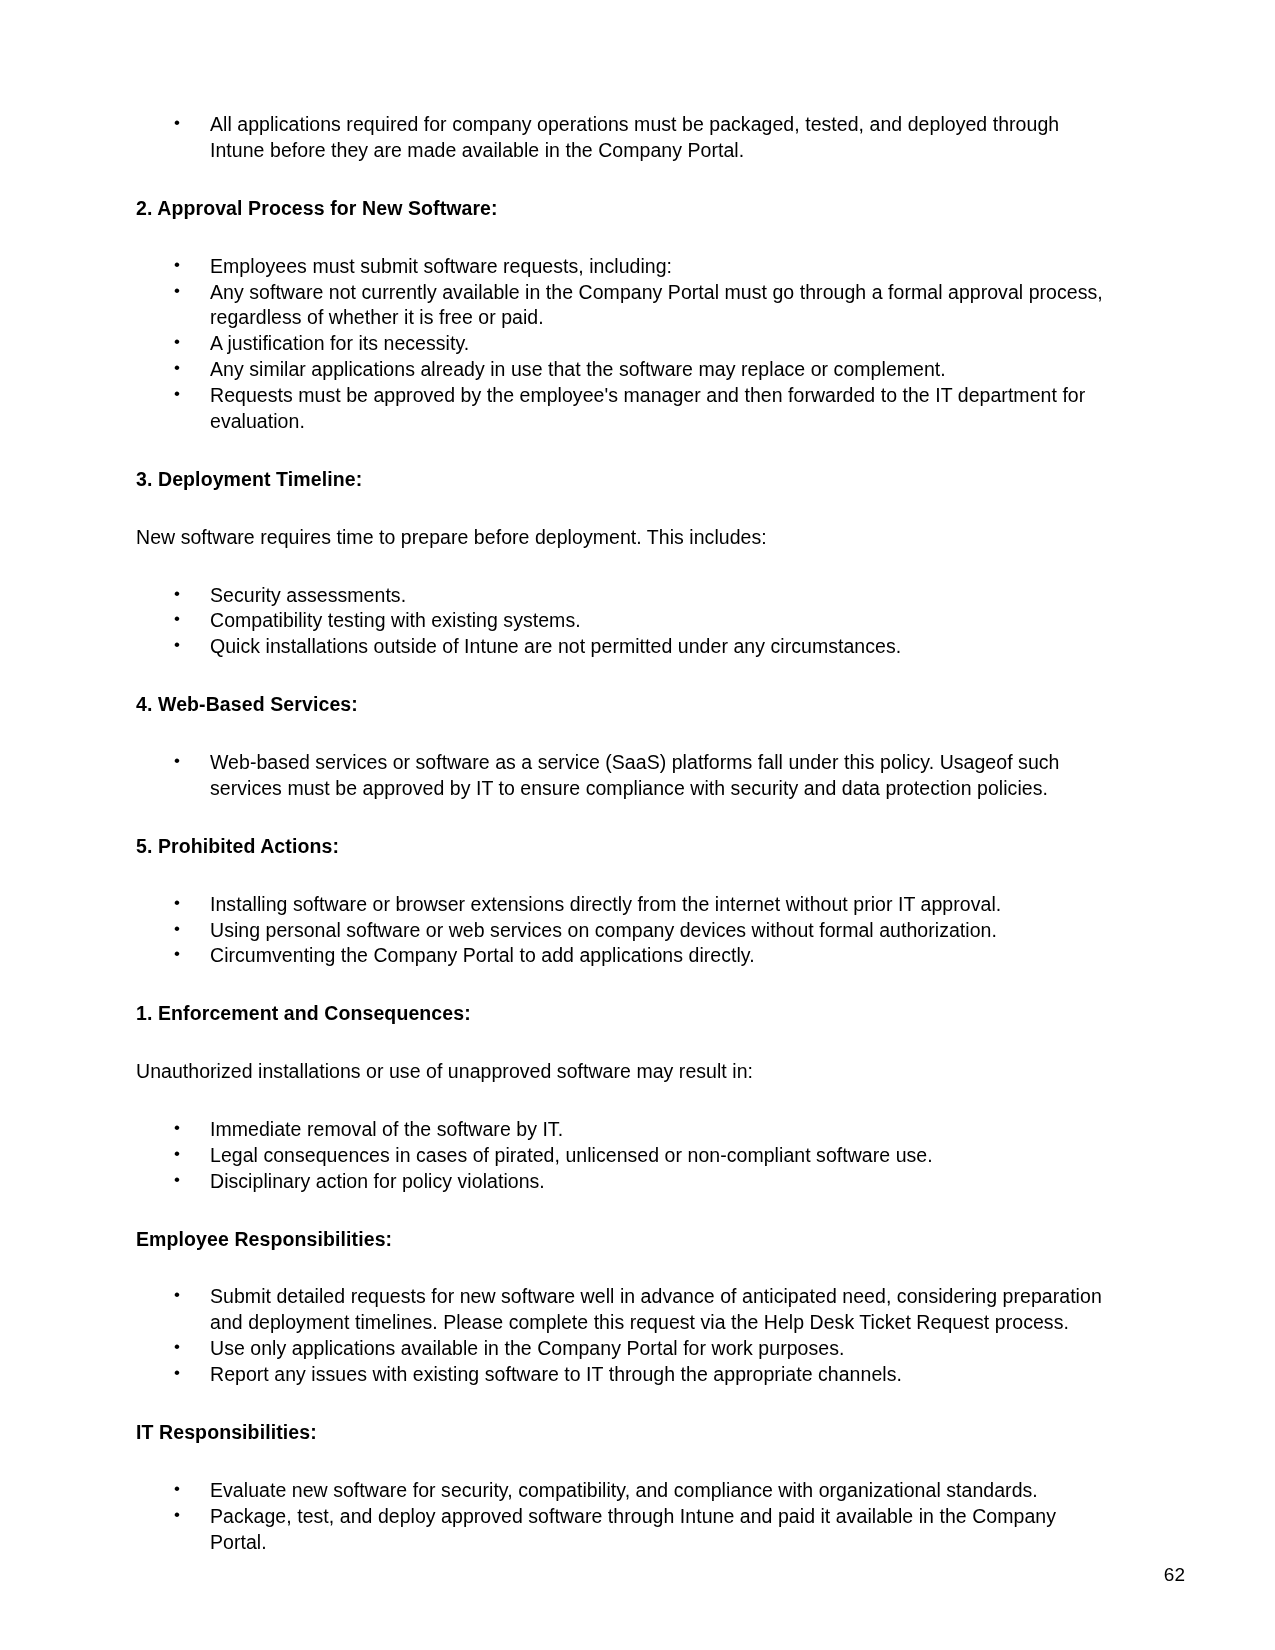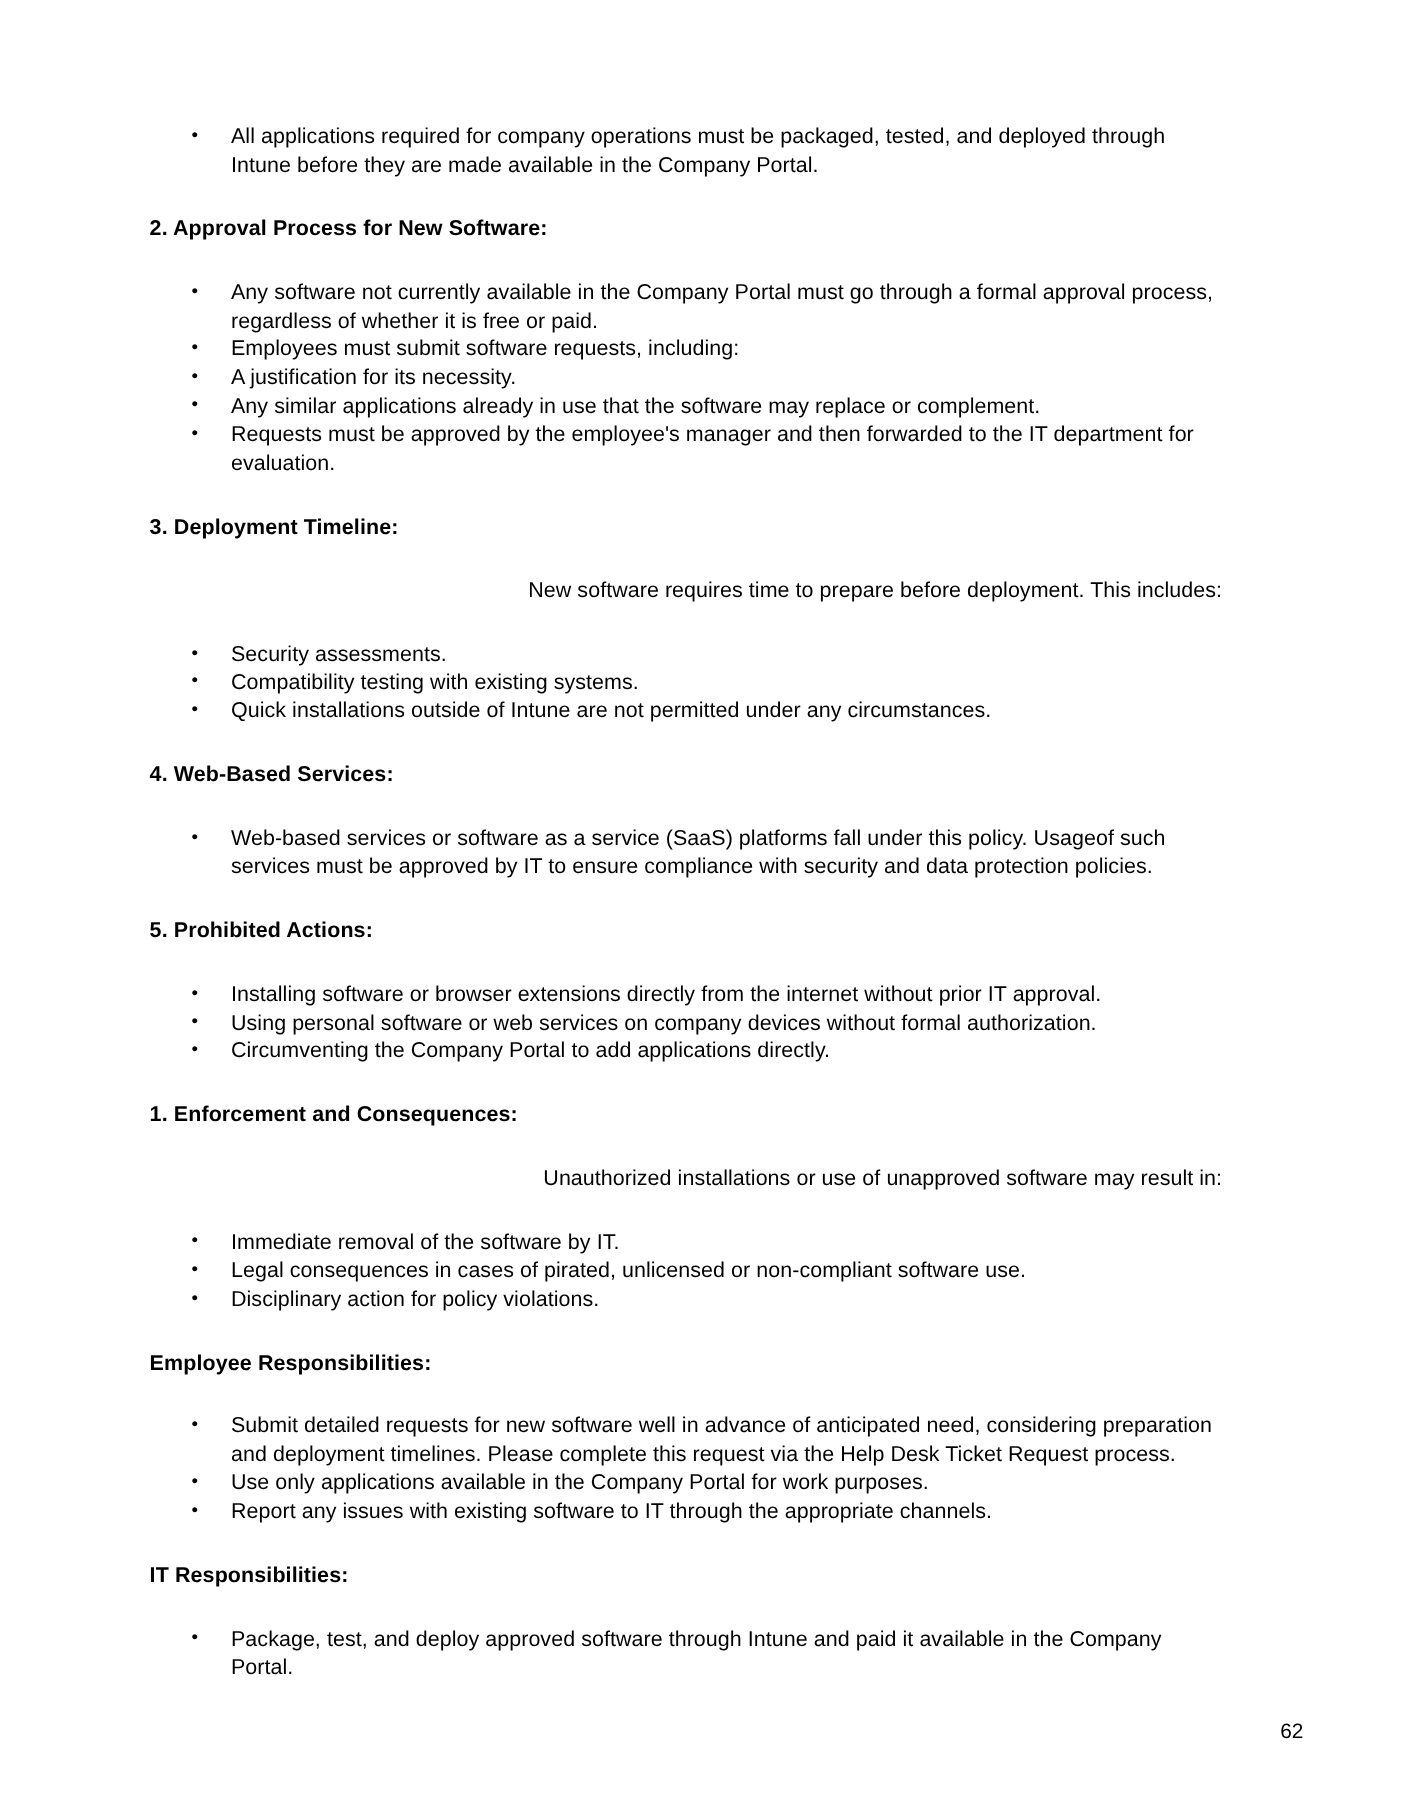--- a/index.html
+++ b/index.html
@@ -35,21 +35,20 @@
     margin: 0;
     letter-spacing: 0.1px;
   }
   
   .para {
     font-size: 19.5px;
     font-weight: normal;
     line-height: 1.32;
     margin: 0;
     letter-spacing: 0.05px;
-    text-align: right;
   }
   
   ul.bullets {
     list-style: none;
     margin: 0;
     padding: 0;
   }
   ul.bullets > li {
     position: relative;
     font-size: 19.5px;
@@ -90,22 +89,22 @@
       <li>All applications required for company operations must be packaged, tested, and deployed through Intune before they are made available in the Company Portal.</li>
     </ul>
 
     <div class="gap-lg"></div>
 
     <h2 class="heading">2. Approval Process for New Software:</h2>
 
     <div class="gap-lg"></div>
 
     <ul class="bullets w-wide">
+      <li>Employees must submit software requests, including:</li>
       <li>Any software not currently available in the Company Portal must go through a formal approval process, regardless of whether it is free or paid.</li>
-      <li>Employees must submit software requests, including:</li>
       <li>A justification for its necessity.</li>
       <li>Any similar applications already in use that the software may replace or complement.</li>
       <li>Requests must be approved by the employee's manager and then forwarded to the IT department for evaluation.</li>
     </ul>
 
     <div class="gap-lg"></div>
 
     <h2 class="heading">3. Deployment Timeline:</h2>
 
     <div class="gap-lg"></div>
@@ -170,20 +169,21 @@
       <li>Report any issues with existing software to IT through the appropriate channels.</li>
     </ul>
 
     <div class="gap-lg"></div>
 
     <h2 class="heading">IT Responsibilities:</h2>
 
     <div class="gap-lg"></div>
 
     <ul class="bullets w-narrow">
+      <li>Evaluate new software for security, compatibility, and compliance with organizational standards.</li>
       <li>Package, test, and deploy approved software through Intune and paid it available in the Company Portal.</li>
     </ul>
 
   </div>
 
   <div class="page-number">62</div>
 
 </div>
 
 </body></html>

